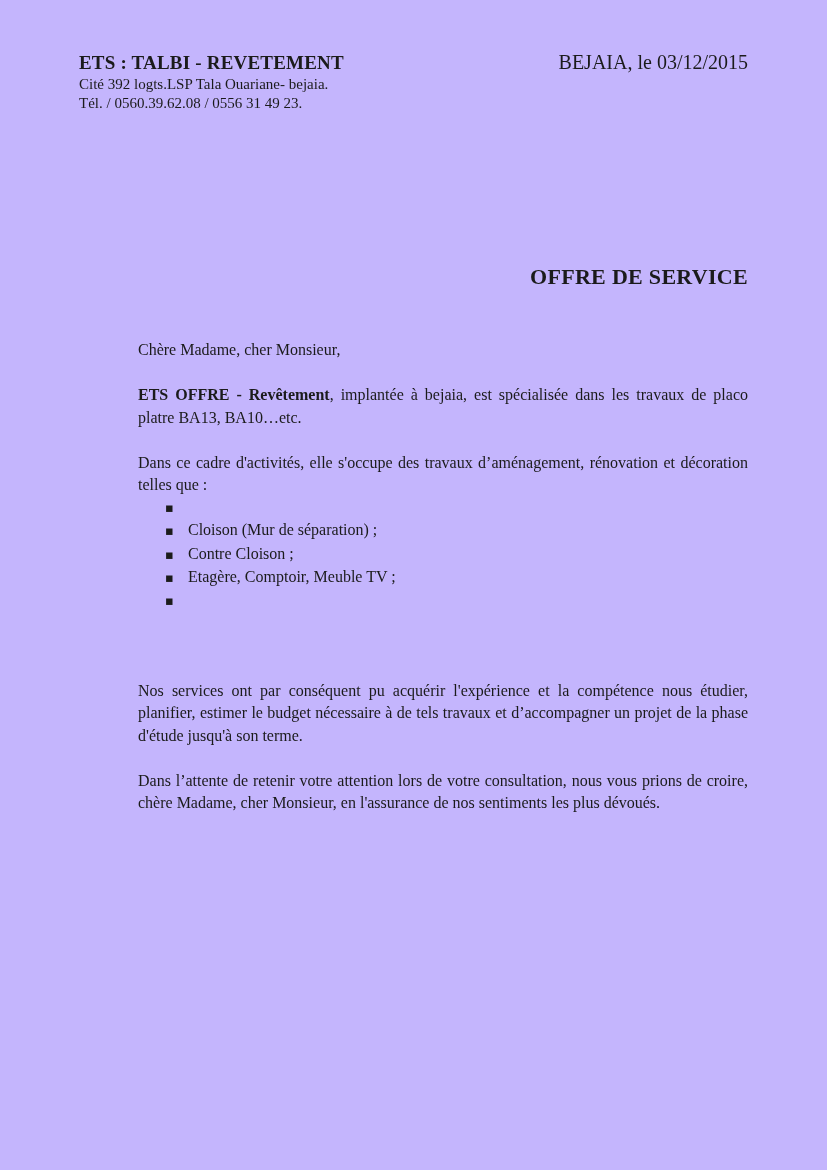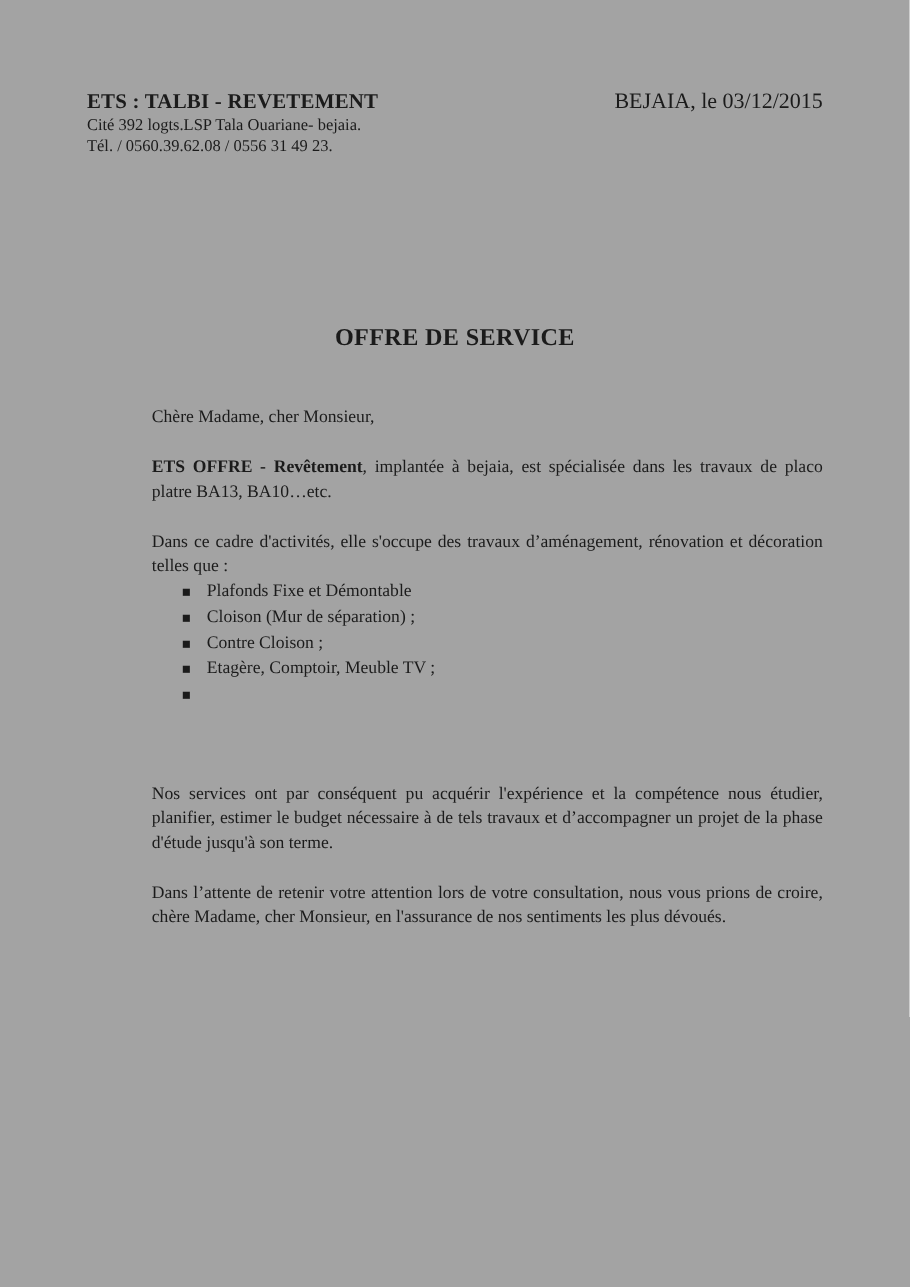--- a/index.html
+++ b/index.html
@@ -5,25 +5,25 @@
   html, body {
     margin: 0;
     padding: 0;
     background: #ffffff;
   }
   .page {
     position: relative;
     width: 827px;
     height: 1170px;
     margin: 0 auto;
-    background: #a3a3a3;
+    background: #c4b5fd;
     color: #1b1b1b;
     font-family: "Liberation Serif", "DejaVu Serif", serif;
     box-sizing: border-box;
-    padding: 80px 79px 0 79px;
+    padding: 50px 79px 0 79px;
     overflow: hidden;
   }
   
   .letterhead-row {
     display: flex;
     justify-content: space-between;
     align-items: baseline;
   }
   .company-name {
     font-size: 19px;
@@ -38,21 +38,21 @@
     white-space: nowrap;
   }
   .letterhead-sub {
     font-size: 15px;
     line-height: 19px;
     white-space: nowrap;
   }
   
   .letter-title {
     margin: 150px 0 0 0;
-    text-align: center;
+    text-align: right;
     font-size: 22px;
     font-weight: bold;
     line-height: 28px;
     letter-spacing: 0.3px;
   }
   
   .letter-body {
     margin-left: 59px;
     width: 610px;
     font-size: 16px;
@@ -112,21 +112,20 @@
 
     <p class="salutation">Chère Madame, cher Monsieur,</p>
 
     <p><span class="bold-inline">ETS OFFRE - Revêtement</span><span>, implantée à bejaia, est spécialisée dans les travaux de placo platre BA13, BA10…etc.</span></p>
 
     <p>Dans ce cadre d'activités, elle s'occupe des travaux d’aménagement, rénovation et décoration telles que :</p>
 
     <ul class="services-list">
       <li>
         <span class="bullet-marker">▪</span>
-        <span>Plafonds Fixe et Démontable</span>
       </li>
       <li>
         <span class="bullet-marker">▪</span>
         <span>Cloison (Mur de séparation) ;</span>
       </li>
       <li>
         <span class="bullet-marker">▪</span>
         <span>Contre Cloison ;</span>
       </li>
       <li>

